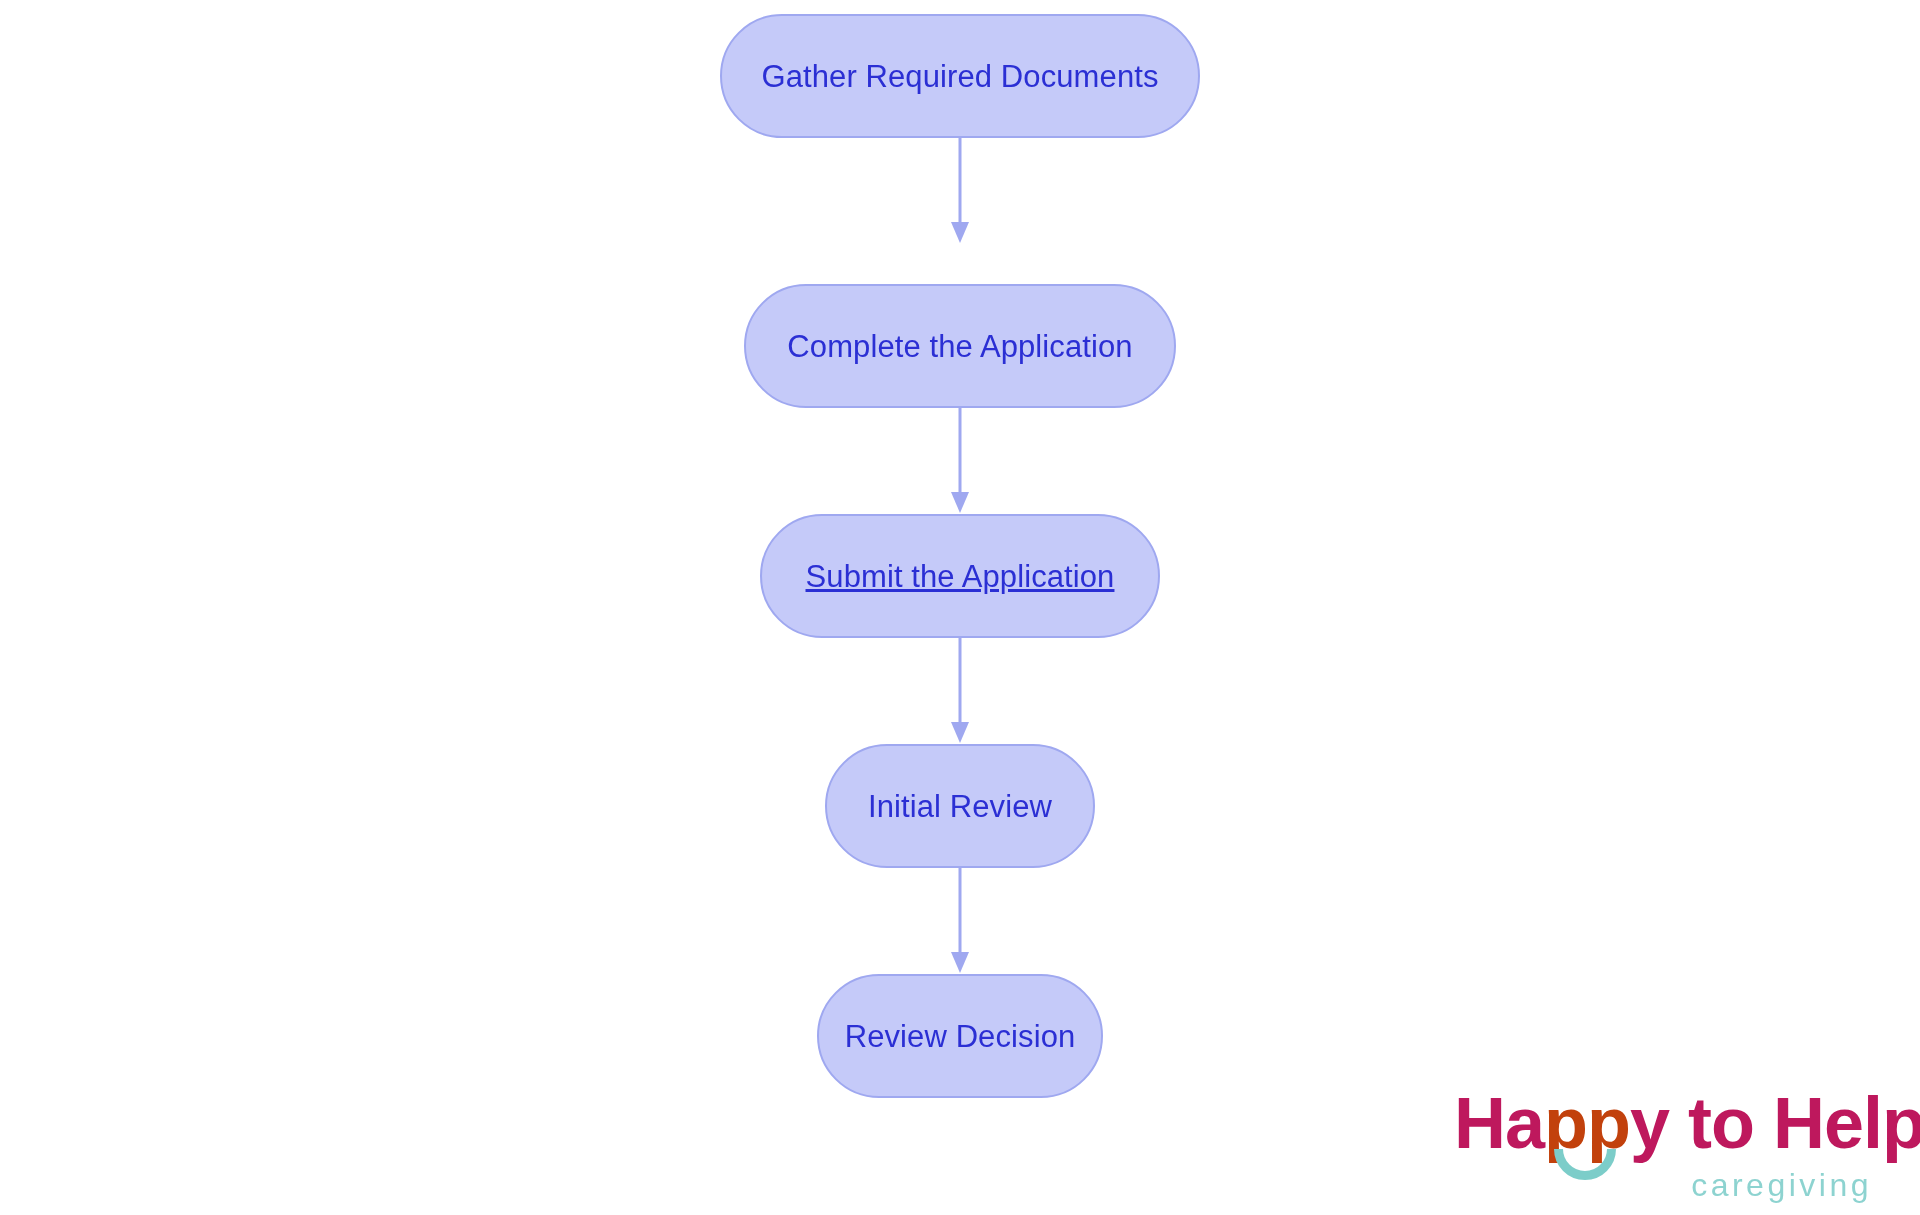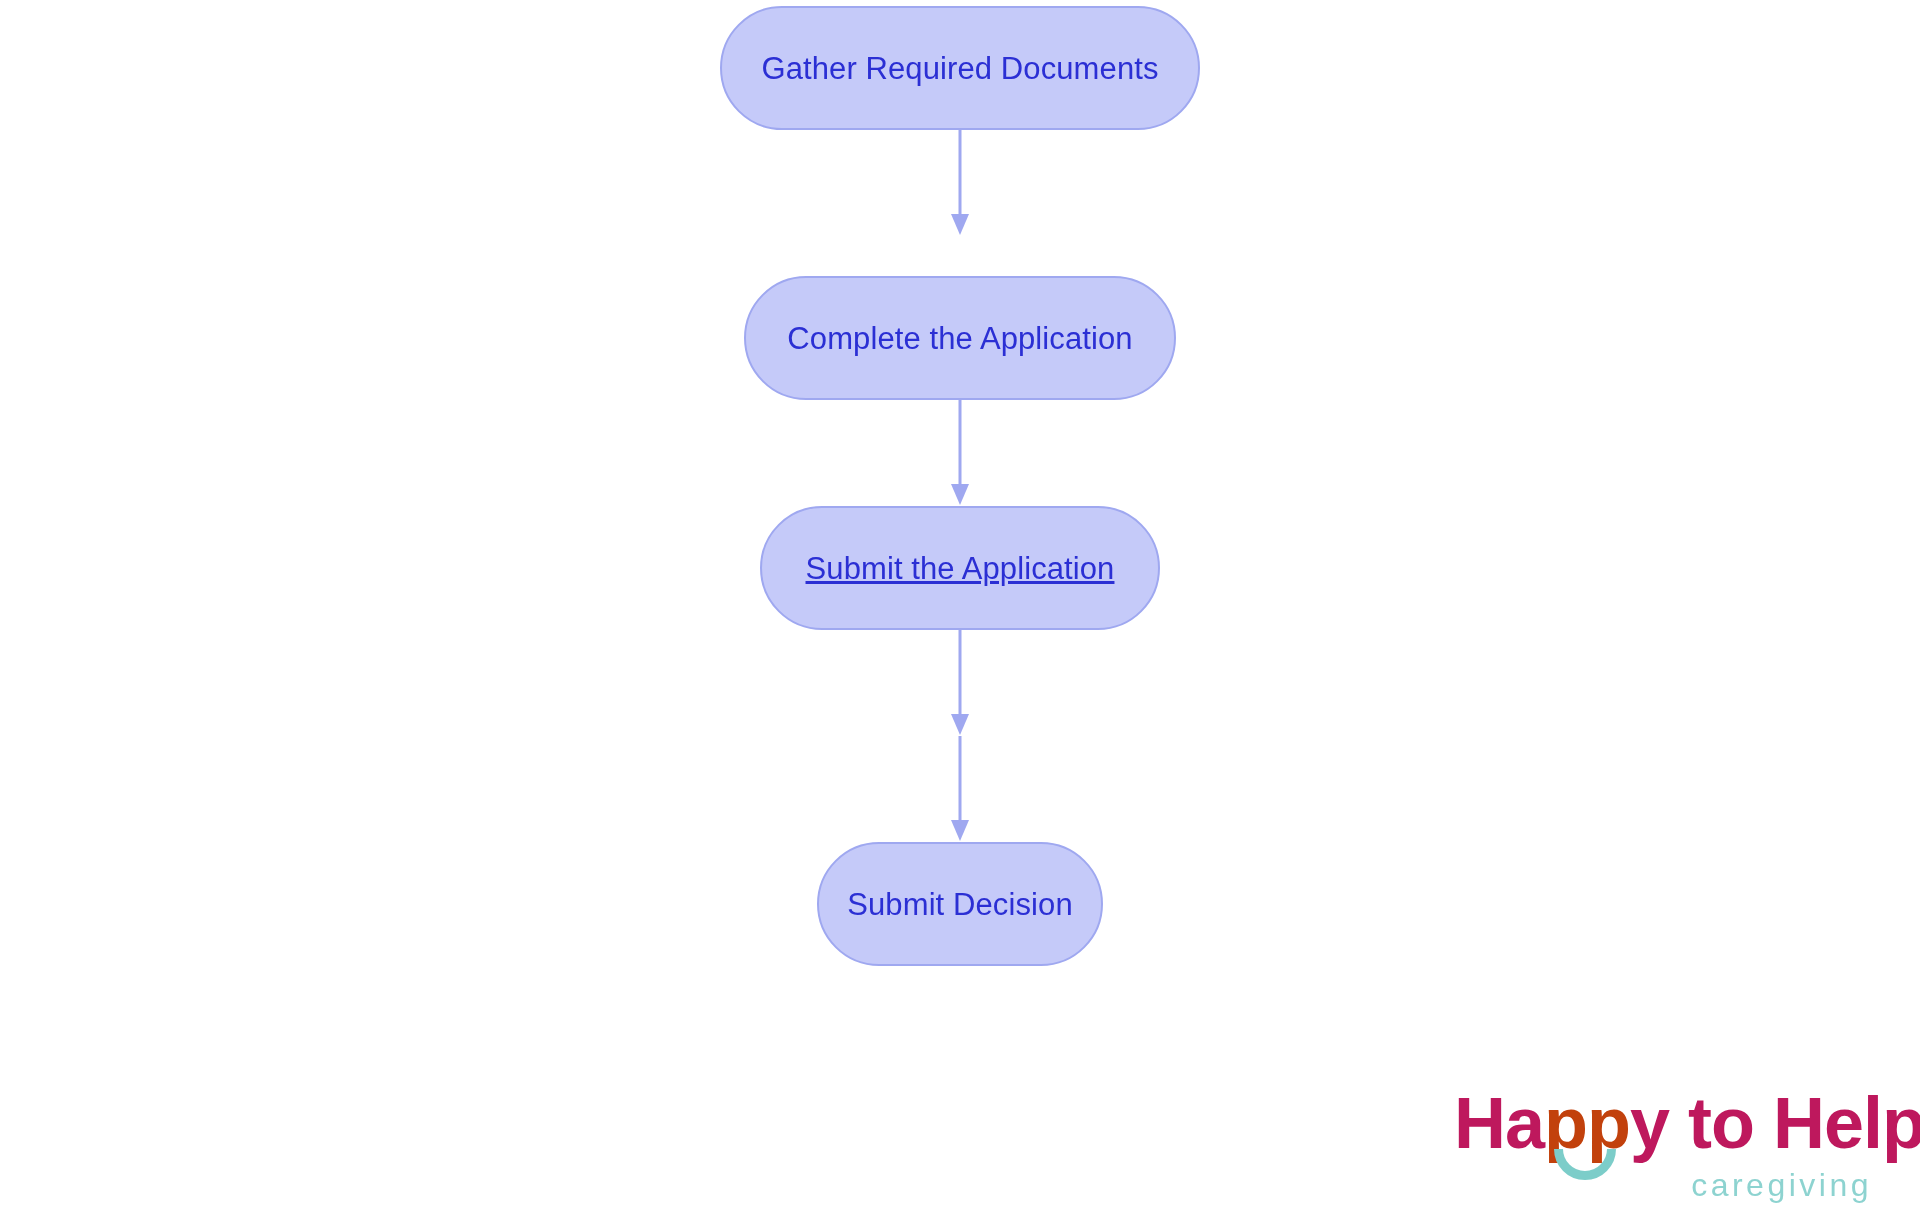--- a/index.html
+++ b/index.html
@@ -131,21 +131,21 @@
     letter-spacing: 3.5px;
     line-height: 1;
     white-space: nowrap;
   }
 </style>
 </head>
 <body>
 
 <div id="flow-canvas">
 
-  <div class="flow-stack" style="top:6px;">
+  <div class="flow-stack" style="top:14px;">
 
     <div class="node" style="width:480px;">
       <span class="node-label">Gather Required Documents</span>
     </div>
 
     <div class="connector">
       <div class="stem"></div>
       <div class="head"></div>
     </div>
 
@@ -160,28 +160,31 @@
 
     <div class="node" style="width:400px;text-decoration:underline;">
       <span class="node-label">Submit the Application</span>
     </div>
 
     <div class="connector">
       <div class="stem"></div>
       <div class="head"></div>
     </div>
 
+    <div class="node" style="width:270px;">
+      <span class="node-label">Initial Review</span>
+    </div>
 
     <div class="connector">
       <div class="stem"></div>
       <div class="head"></div>
     </div>
 
     <div class="node" style="width:286px;">
-      <span class="node-label">Submit Decision</span>
+      <span class="node-label">Review Decision</span>
     </div>
 
   </div>
 
   <div class="logo">
     <div class="logo-wordmark"><span class="w-coral">Ha</span><span class="w-teal">pp</span><span class="w-coral">y</span><span class="w-coral"> to Help</span></div>
     <div class="smile-wrap">
       <div class="smile"></div>
     </div>
     <div class="logo-sub">caregiving</div>

